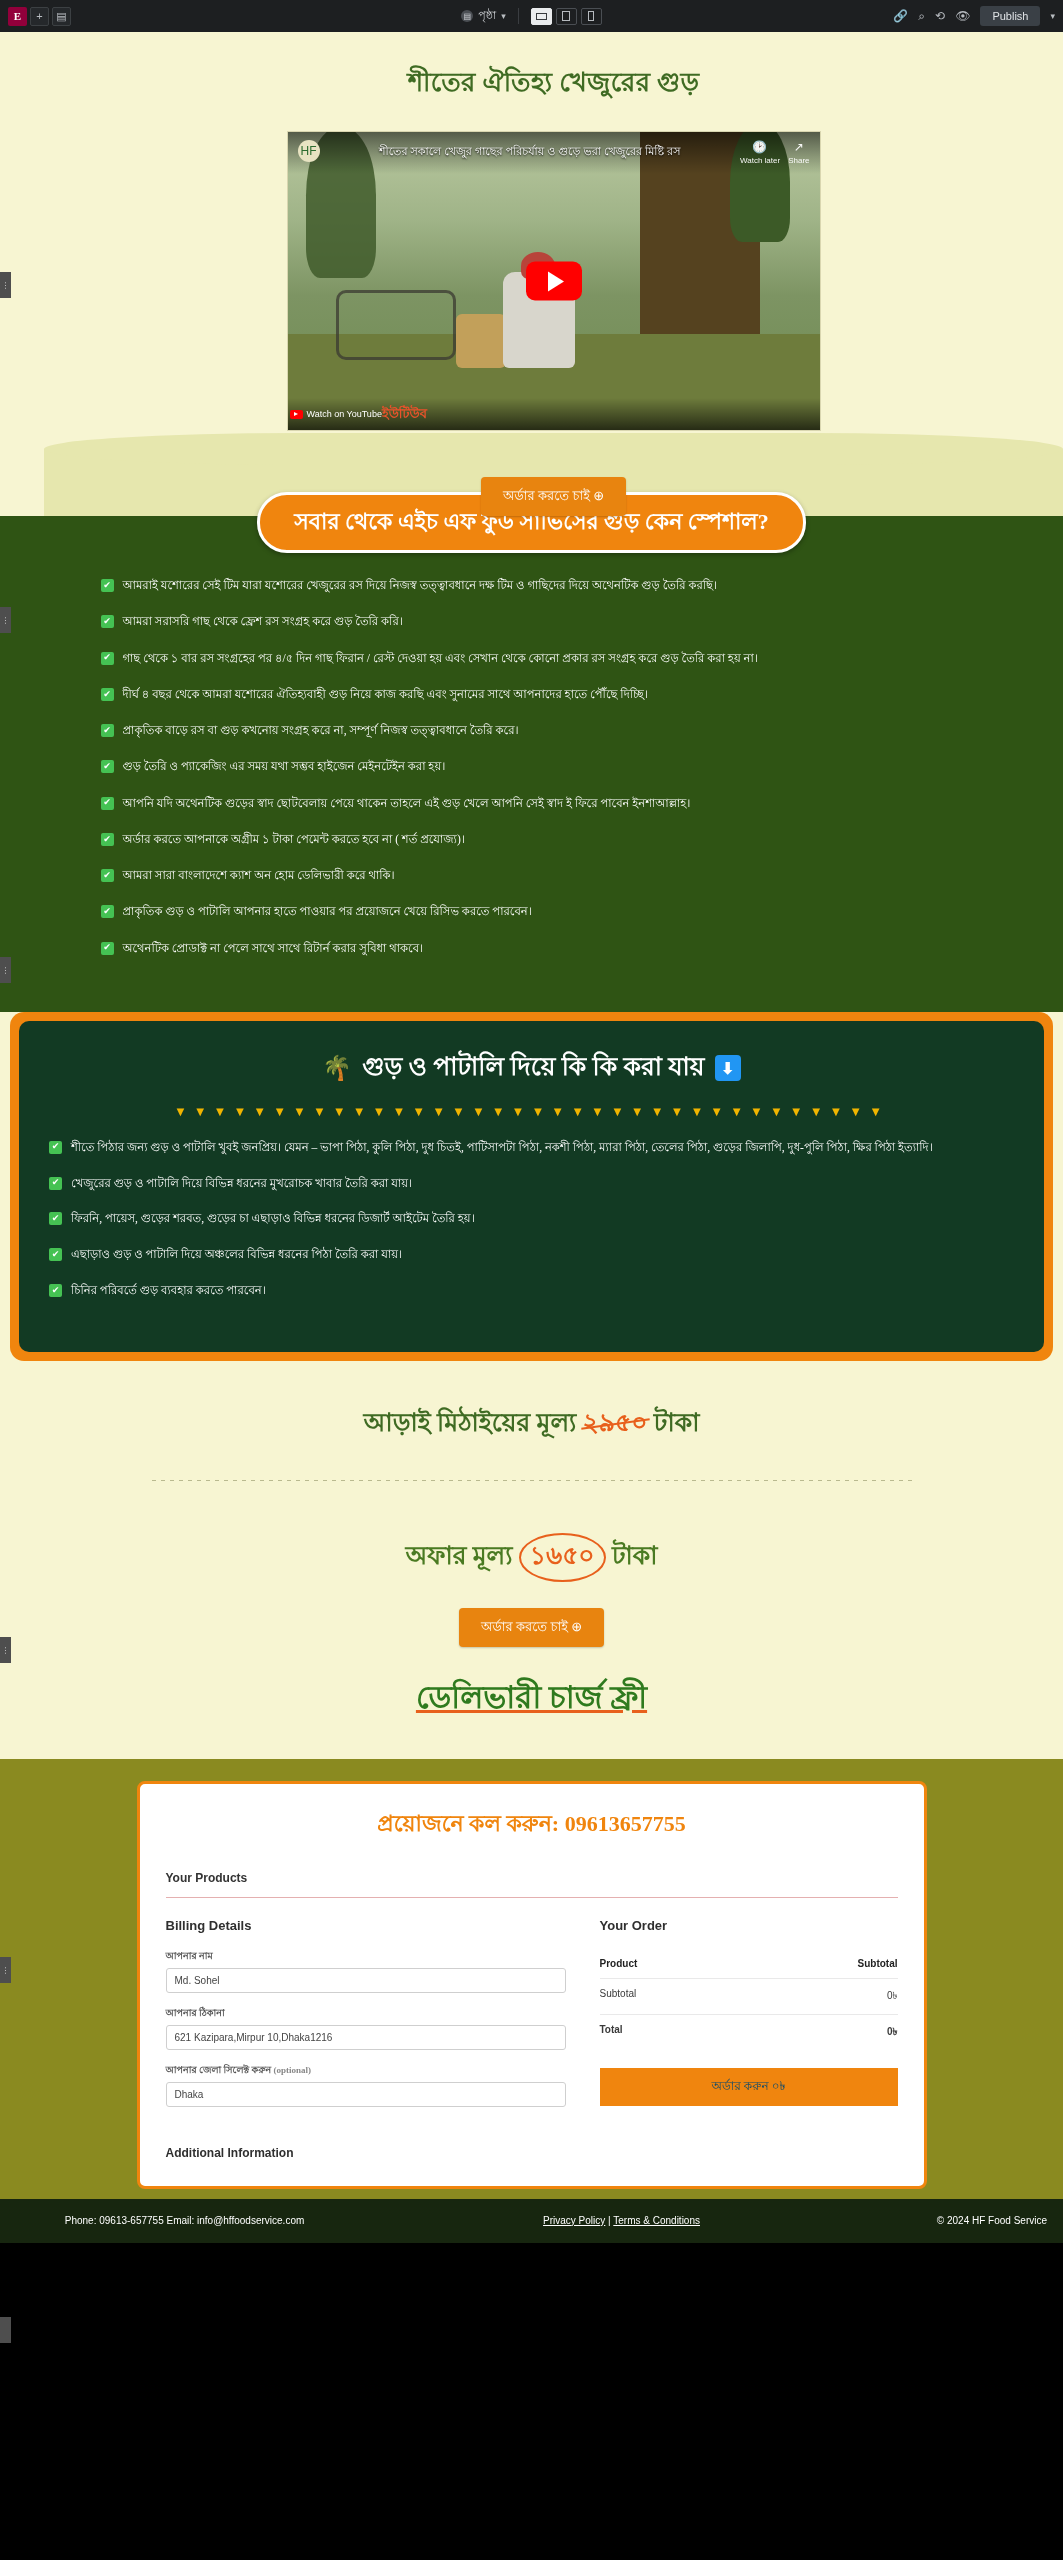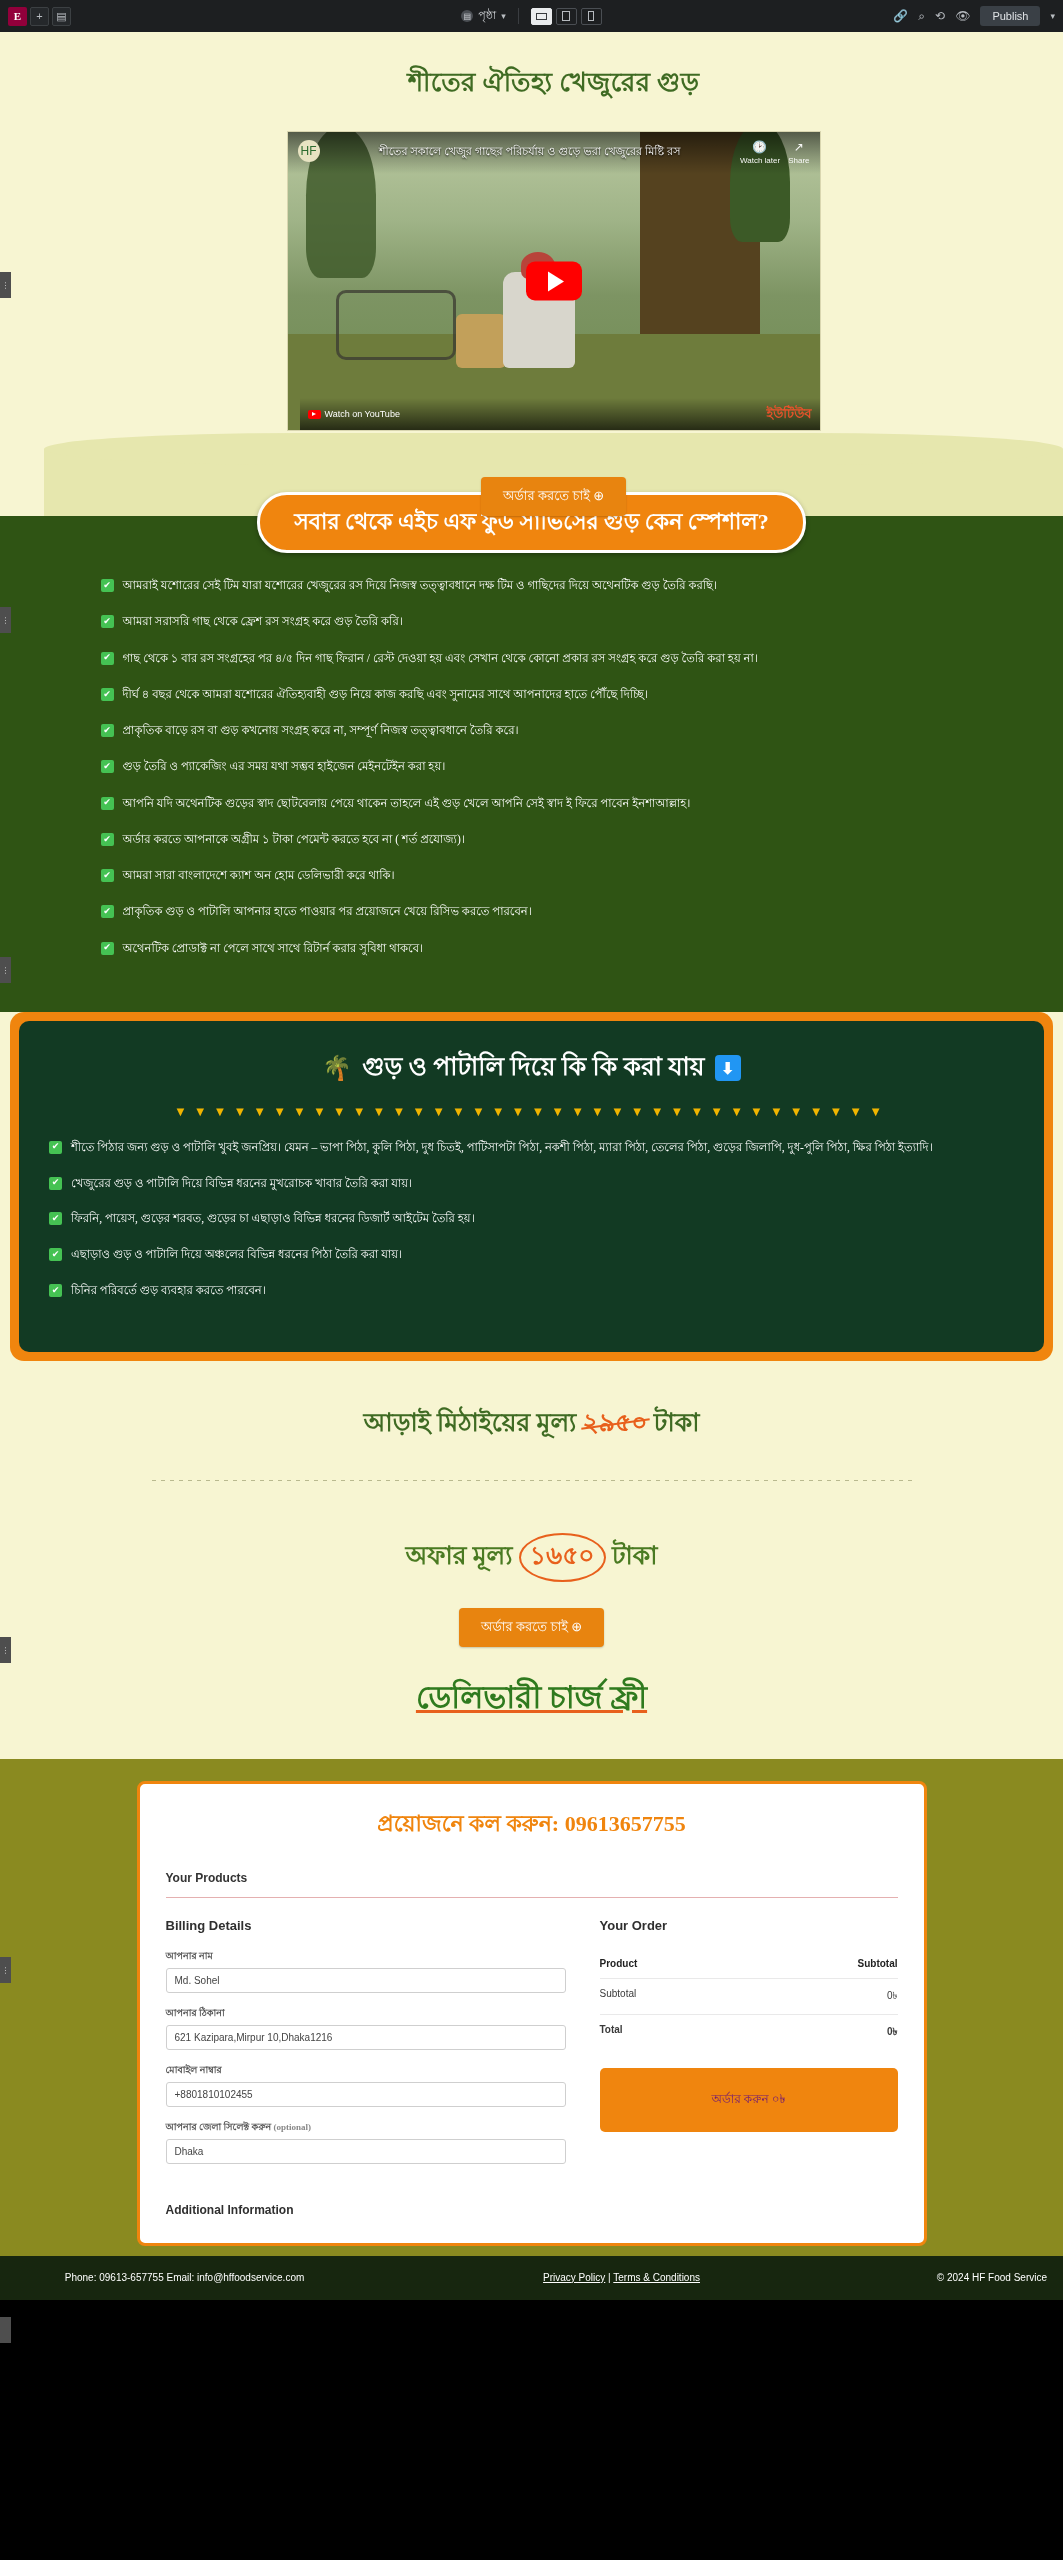--- a/index.html
+++ b/index.html
@@ -150,23 +150,23 @@
                display:flex; align-items:center; justify-content:center; font-size:12px; color:#2c6b2f;}
   .yt-title { flex: 1; font-size: 11px; text-shadow: 0 1px 2px #000; padding-top: 3px; }
   .yt-act { text-align: center; font-size: 8px; opacity: .95; line-height: 1.3; }
   .yt-act .ic { display: block; font-size: 12px; }
   .yt-play {
     position: absolute; left: 50%; top: 50%; transform: translate(-50%,-50%);
     width: 56px; height: 39px; background: #f00; border-radius: 9px;
     display: flex; align-items: center; justify-content: center;
   }
   .yt-play::after { content:""; border-left: 16px solid #fff; border-top: 10px solid transparent; border-bottom: 10px solid transparent; margin-left: 4px;}
-  .yt-foot { position: absolute; left: 12px; right: 0; bottom: 0; height: 32px;
+  .yt-foot { position: absolute; left: 0; right: 0; bottom: 0; height: 32px;
              background: linear-gradient(rgba(0,0,0,0), rgba(0,0,0,.65));
-             display: flex; align-items: center; justify-content: space-between; padding: 0 8px; }
+             display: flex; align-items: center; padding: 0 2px; }
   .yt-watch { display:flex; align-items:center; gap:4px; color:#fff; font-size:9px; }
   .yt-watch .pl { width: 13px; height: 9px; background:#f00; border-radius:2px; position:relative;}
   .yt-watch .pl::after{content:"";position:absolute;left:4.5px;top:2px;border-left:4px solid #fff;border-top:2.5px solid transparent;border-bottom:2.5px solid transparent;}
   .yt-brand { color:#e8522b; font-size: 13px; font-weight: bold; font-family:"Liberation Serif",serif;}
 
   .wave-band {
     height: 74px;
     background: #e6e7ae;
     margin-top: 18px;
     position: relative;
@@ -391,25 +391,25 @@
     padding: 9px 0;
     border-bottom: 1px solid #e9e9e9;
     color: #3a3a3a;
   }
   .ord-row.head { font-weight: bold; color: #222; }
   .ord-row.total { font-weight: bold; border-bottom: none; }
   .submit-btn {
     margin-top: 18px;
     width: 100%;
     background: #f0850e;
-    color: #701a75;
+    color: #0c4a6e;
     border: none;
-    border-radius: 5px;
+    border-radius: 0;
     font-size: 12px;
-    padding: 22px 0;
+    padding: 9px 0;
     font-family: "Liberation Serif", serif;
   }
   .addl {
     margin-top: 26px;
     font-size: 12px;
     font-weight: bold;
     color: #2f2f2f;
   }
 
   
@@ -640,24 +640,20 @@
 
             <div class="fld">
               <span class="fld-label">আপনার নাম</span>
               <input value="Md. Sohel" style="">
             </div>
             <div class="fld">
               <span class="fld-label">আপনার ঠিকানা</span>
               <input value="621 Kazipara,Mirpur 10,Dhaka1216" style="">
             </div>
             <div class="fld">
-              <span class="fld-label">মোবাইল নাম্বার</span>
-              <input value="+8801810102455" style="">
-            </div>
-            <div class="fld">
               <span class="fld-label">
                 <span>আপনার জেলা সিলেক্ট করুন</span>
                 <span class="opt">(optional)</span>
               </span>
               <input value="Dhaka" style="">
             </div>
           </div>
 
           <div class="col-right">
             <div class="col-h">Your Order</div>

